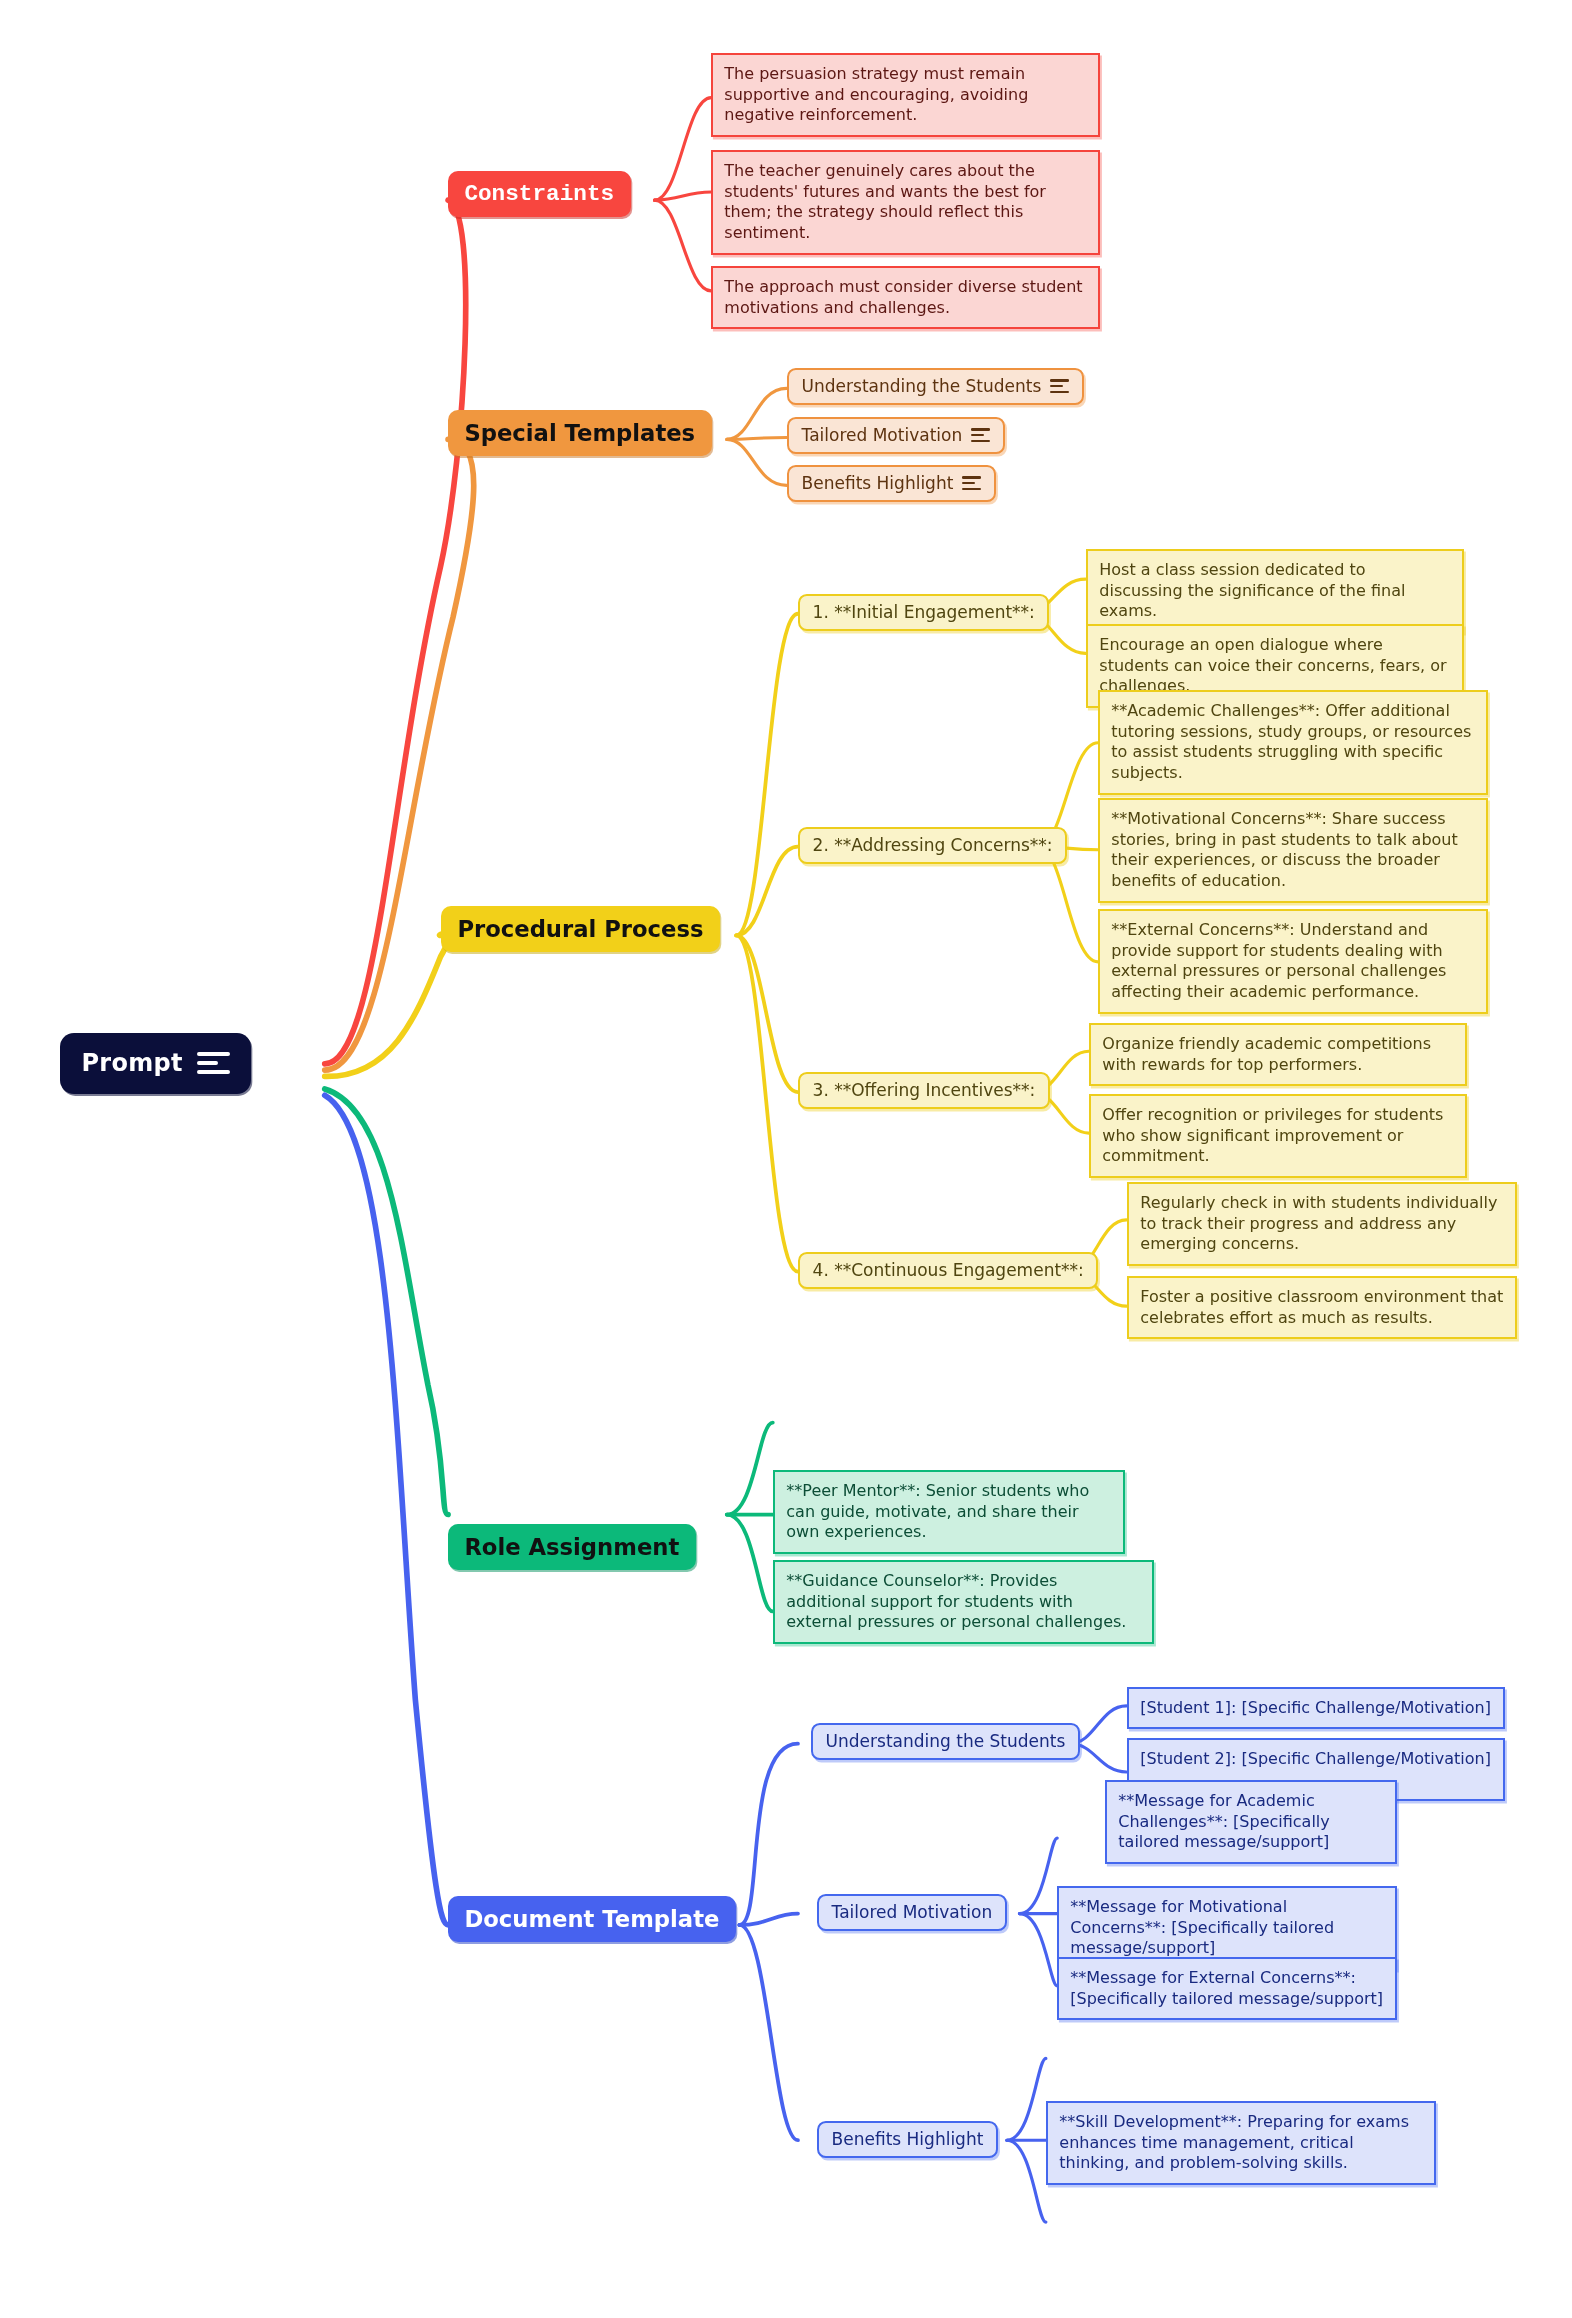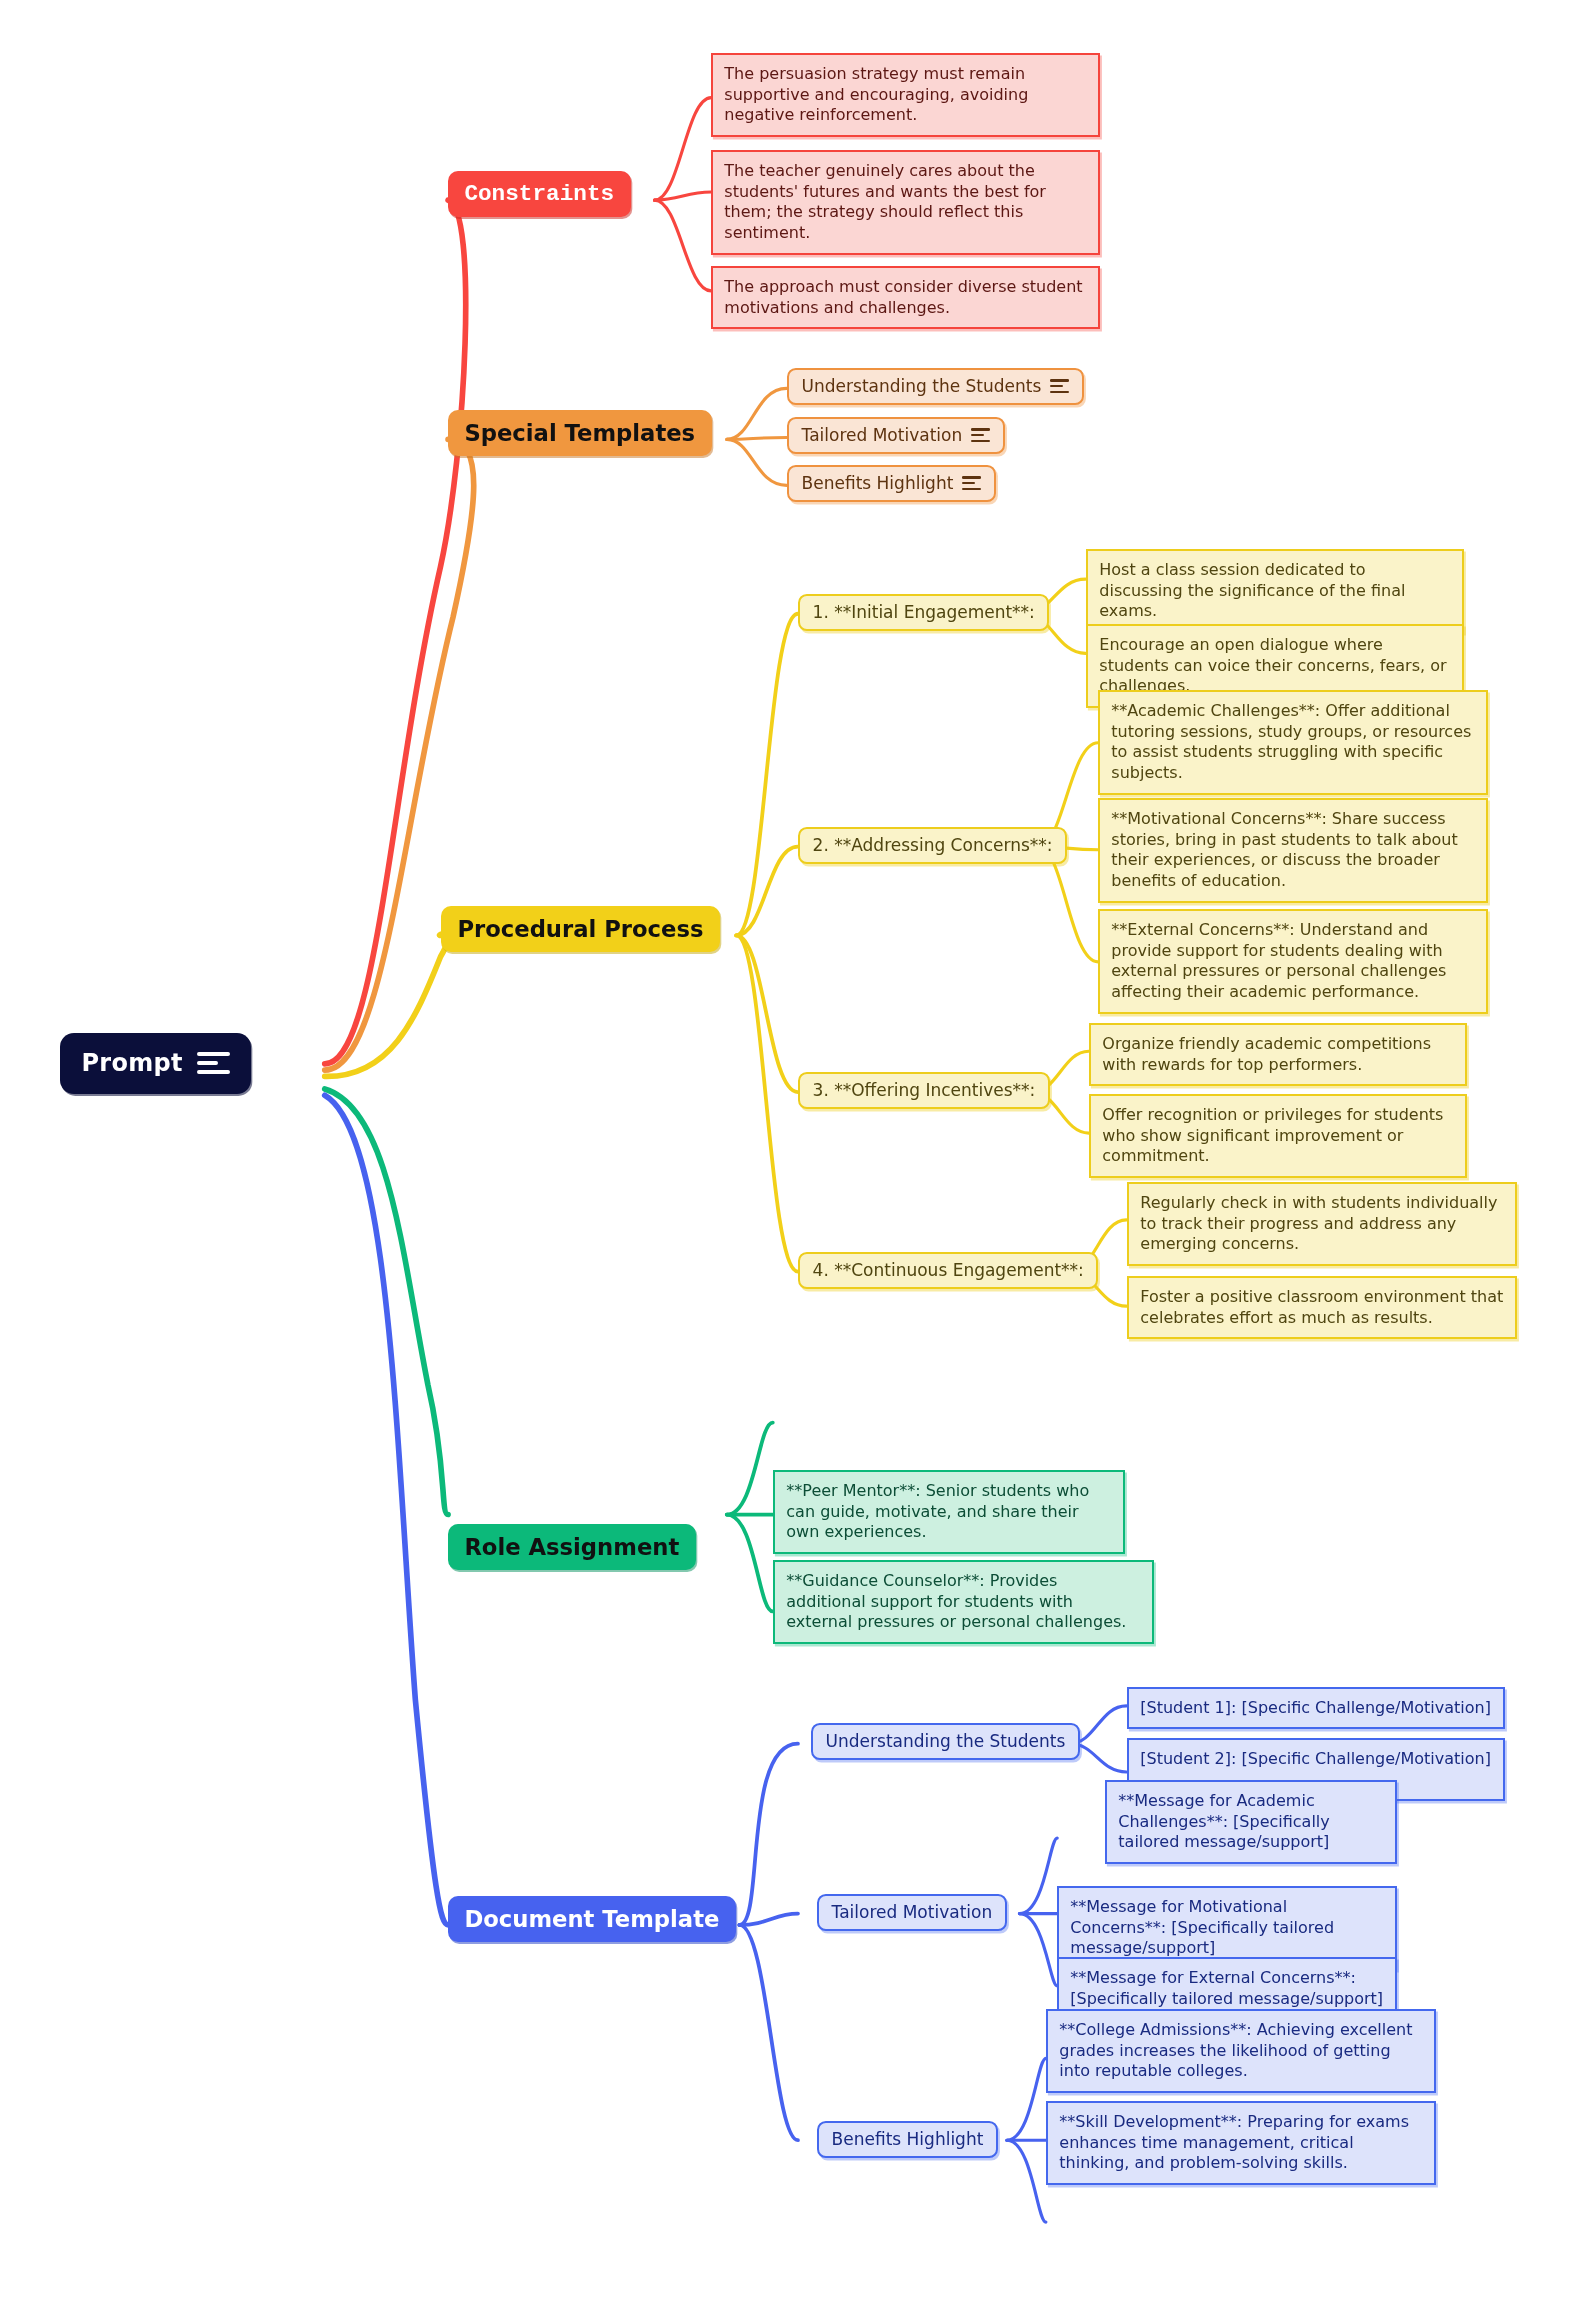--- a/index.html
+++ b/index.html
@@ -270,21 +270,18 @@
   <div class="node leaf s-blue" style="left:1057px;top:1886px;width:340px;">
     <span class="txt">**Message for Motivational Concerns**: [Specifically tailored message/support]</span>
   </div>
   <div class="node leaf s-blue" style="left:1057px;top:1957px;width:340px;">
     <span class="txt">**Message for External Concerns**: [Specifically tailored message/support]</span>
   </div>
 
   <div class="node mid s-blue" style="left:817px;top:2121px;">
     <span class="txt">Benefits Highlight</span>
   </div>
-  <div class="node leaf s-blue" style="left:1046px;top:2009px;width:390px;">
-    <span class="txt">**College Admissions**: Achieving excellent grades increases the likelihood of getting into reputable colleges.</span>
-  </div>
   <div class="node leaf s-blue" style="left:1046px;top:2101px;width:390px;">
     <span class="txt">**Skill Development**: Preparing for exams enhances time management, critical thinking, and problem-solving skills.</span>
   </div>
 
 </div>
 
 
 </body></html>

